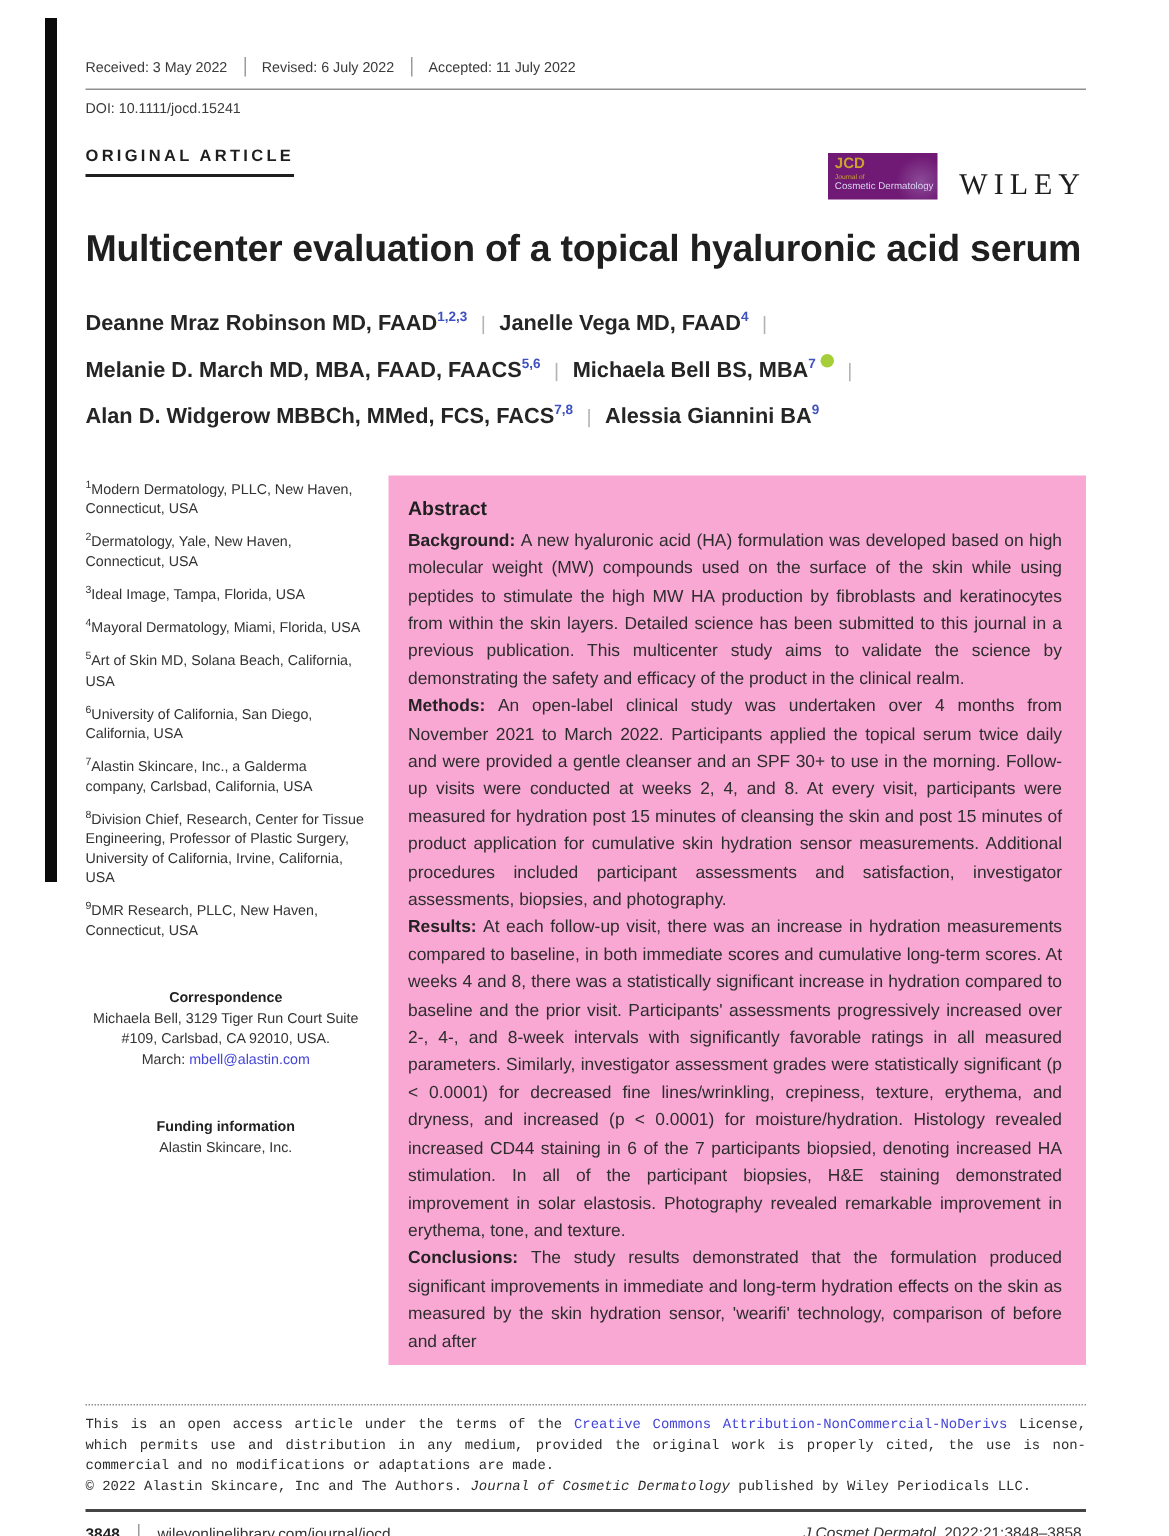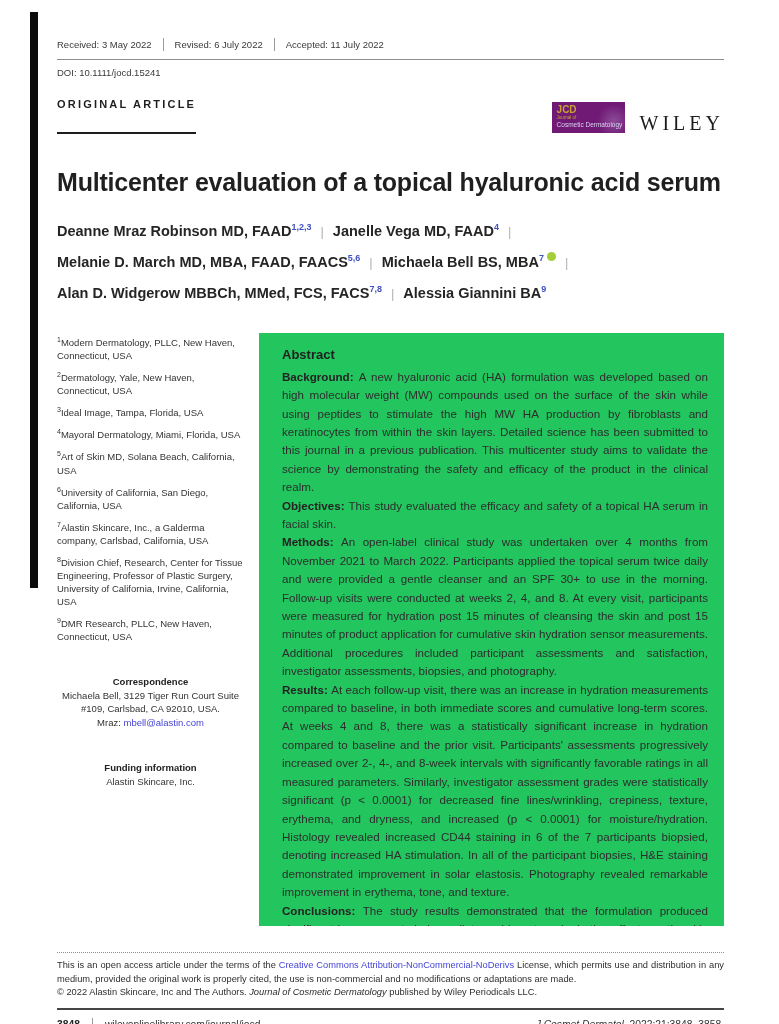--- a/index.html
+++ b/index.html
@@ -26,21 +26,21 @@
   .vsep {
     display: inline-block; width: 1px; height: 13px;
     background: #9a9a9a; margin: 0 11px; vertical-align: -3px;
   }
   .doi-row { margin-top: 7px; font-size: 9.5px; color: #3a3a3a; }
 
   .type-row { margin-top: 16px; }
   .article-type {
     display: inline-block; font-size: 11px; font-weight: 700;
     letter-spacing: 2.2px; color: #1e1e1e;
-    border-bottom: 2px solid #1e1e1e; padding-bottom: 22px;
+    border-bottom: 2px solid #1e1e1e; padding-bottom: 6px;
   }
   .logo-cluster {
     position: absolute; top: 64px; right: 55px;
     display: flex; align-items: flex-end;
   }
   .jcd-logo {
     width: 73px; height: 31px; background: #701a75;
     position: relative; overflow: hidden;
     padding: 3px 0 0 5px; box-sizing: border-box;
   }
@@ -74,33 +74,33 @@
 
   .columns { display: flex; margin-top: 26px; align-items: flex-start; }
   .sidebar { width: 187px; flex-shrink: 0; margin-right: 15px; font-size: 9.5px; color: #333; }
   .aff { line-height: 13px; margin: 0 0 6px 0; }
   .aff sup { font-size: 7px; }
   .side-block { margin-top: 32px; line-height: 13.5px; text-align: center; }
   .side-heading { font-weight: 700; color: #222; }
   .link { color: #4545d6; text-decoration: none; }
 
   .abstract-box {
-    flex: 1; background: #22c55e; box-sizing: border-box;
-    height: 593px; overflow: hidden; padding: 12px 16px 12px 23px;
+    flex: 1; background: #f9a8d4; box-sizing: border-box;
+    height: 593px; overflow: hidden; padding: 12px 16px 12px 13px;
   }
   .abstract-heading { font-size: 13px; font-weight: 700; color: #1f1f1f; margin: 2px 0 6px 0; }
   .abstract-box p {
     margin: 0; font-size: 11.6px; line-height: 18.4px;
     text-align: justify; color: #2d2d2d; hyphens: auto;
   }
   .abstract-box p b { color: #232323; }
 
   .footer-license {
     margin-top: 26px; border-top: 1px dotted #8f8f8f; padding-top: 6px;
-    font-size: 9.3px; line-height: 13.8px; color: #2e2e2e;
+    font-size: 9.3px; line-height: 13.8px; color: #2e2e2e; font-family: Liberation Mono, monospace;
   }
   .footer-license .lic { text-align: justify; margin: 0; }
   .footer-license .cop { margin: 0; }
   .em { font-style: italic; }
 
   .bottom-bar {
     margin-top: 8px; border-top: 2px solid #454545; padding-top: 8px;
     display: flex; justify-content: space-between; align-items: center;
     font-size: 10.3px; color: #333;
   }
@@ -160,33 +160,32 @@
       <p class="aff"><sup>4</sup><span>Mayoral Dermatology, Miami, Florida, USA</span></p>
       <p class="aff"><sup>5</sup><span>Art of Skin MD, Solana Beach, California, USA</span></p>
       <p class="aff"><sup>6</sup><span>University of California, San Diego, California, USA</span></p>
       <p class="aff"><sup>7</sup><span>Alastin Skincare, Inc., a Galderma company, Carlsbad, California, USA</span></p>
       <p class="aff"><sup>8</sup><span>Division Chief, Research, Center for Tissue Engineering, Professor of Plastic Surgery, University of California, Irvine, California, USA</span></p>
       <p class="aff"><sup>9</sup><span>DMR Research, PLLC, New Haven, Connecticut, USA</span></p>
 
       <div class="side-block">
         <div class="side-heading">Correspondence</div>
         <span>Michaela Bell, 3129 Tiger Run Court Suite #109, Carlsbad, CA 92010, USA.</span><br>
-        <span>Mraz: </span><a class="link">mbell@alastin.com</a>
+        <span>March: </span><a class="link">mbell@alastin.com</a>
       </div>
 
       <div class="side-block">
         <div class="side-heading">Funding information</div>
         <span>Alastin Skincare, Inc.</span>
       </div>
     </div>
 
     <div class="abstract-box">
       <div class="abstract-heading">Abstract</div>
       <p><b>Background: </b><span>A new hyaluronic acid (HA) formulation was developed based on high molecular weight (MW) compounds used on the surface of the skin while using peptides to stimulate the high MW HA production by fibroblasts and keratinocytes from within the skin layers. Detailed science has been submitted to this journal in a previous publication. This multicenter study aims to validate the science by demonstrating the safety and efficacy of the product in the clinical realm.</span></p>
-      <p><b>Objectives: </b><span>This study evaluated the efficacy and safety of a topical HA serum in facial skin.</span></p>
       <p><b>Methods: </b><span>An open-label clinical study was undertaken over 4 months from November 2021 to March 2022. Participants applied the topical serum twice daily and were provided a gentle cleanser and an SPF 30+ to use in the morning. Follow-up visits were conducted at weeks 2, 4, and 8. At every visit, participants were measured for hydration post 15 minutes of cleansing the skin and post 15 minutes of product application for cumulative skin hydration sensor measurements. Additional procedures included participant assessments and satisfaction, investigator assessments, biopsies, and photography.</span></p>
       <p><b>Results: </b><span>At each follow-up visit, there was an increase in hydration measurements compared to baseline, in both immediate scores and cumulative long-term scores. At weeks 4 and 8, there was a statistically significant increase in hydration compared to baseline and the prior visit. Participants' assessments progressively increased over 2-, 4-, and 8-week intervals with significantly favorable ratings in all measured parameters. Similarly, investigator assessment grades were statistically significant (p &lt; 0.0001) for decreased fine lines/wrinkling, crepiness, texture, erythema, and dryness, and increased (p &lt; 0.0001) for moisture/hydration. Histology revealed increased CD44 staining in 6 of the 7 participants biopsied, denoting increased HA stimulation. In all of the participant biopsies, H&amp;E staining demonstrated improvement in solar elastosis. Photography revealed remarkable improvement in erythema, tone, and texture.</span></p>
       <p><b>Conclusions: </b><span>The study results demonstrated that the formulation produced significant improvements in immediate and long-term hydration effects on the skin as measured by the skin hydration sensor, 'wearifi' technology, comparison of before and after</span></p>
     </div>
 
   </div>
 
   <div class="footer-license">
     <p class="lic">
       <span>This is an open access article under the terms of the </span><a class="link">Creative Commons Attribution-NonCommercial-NoDerivs</a><span> License, which permits use and distribution in any medium, provided the original work is properly cited, the use is non-commercial and no modifications or adaptations are made.</span>

